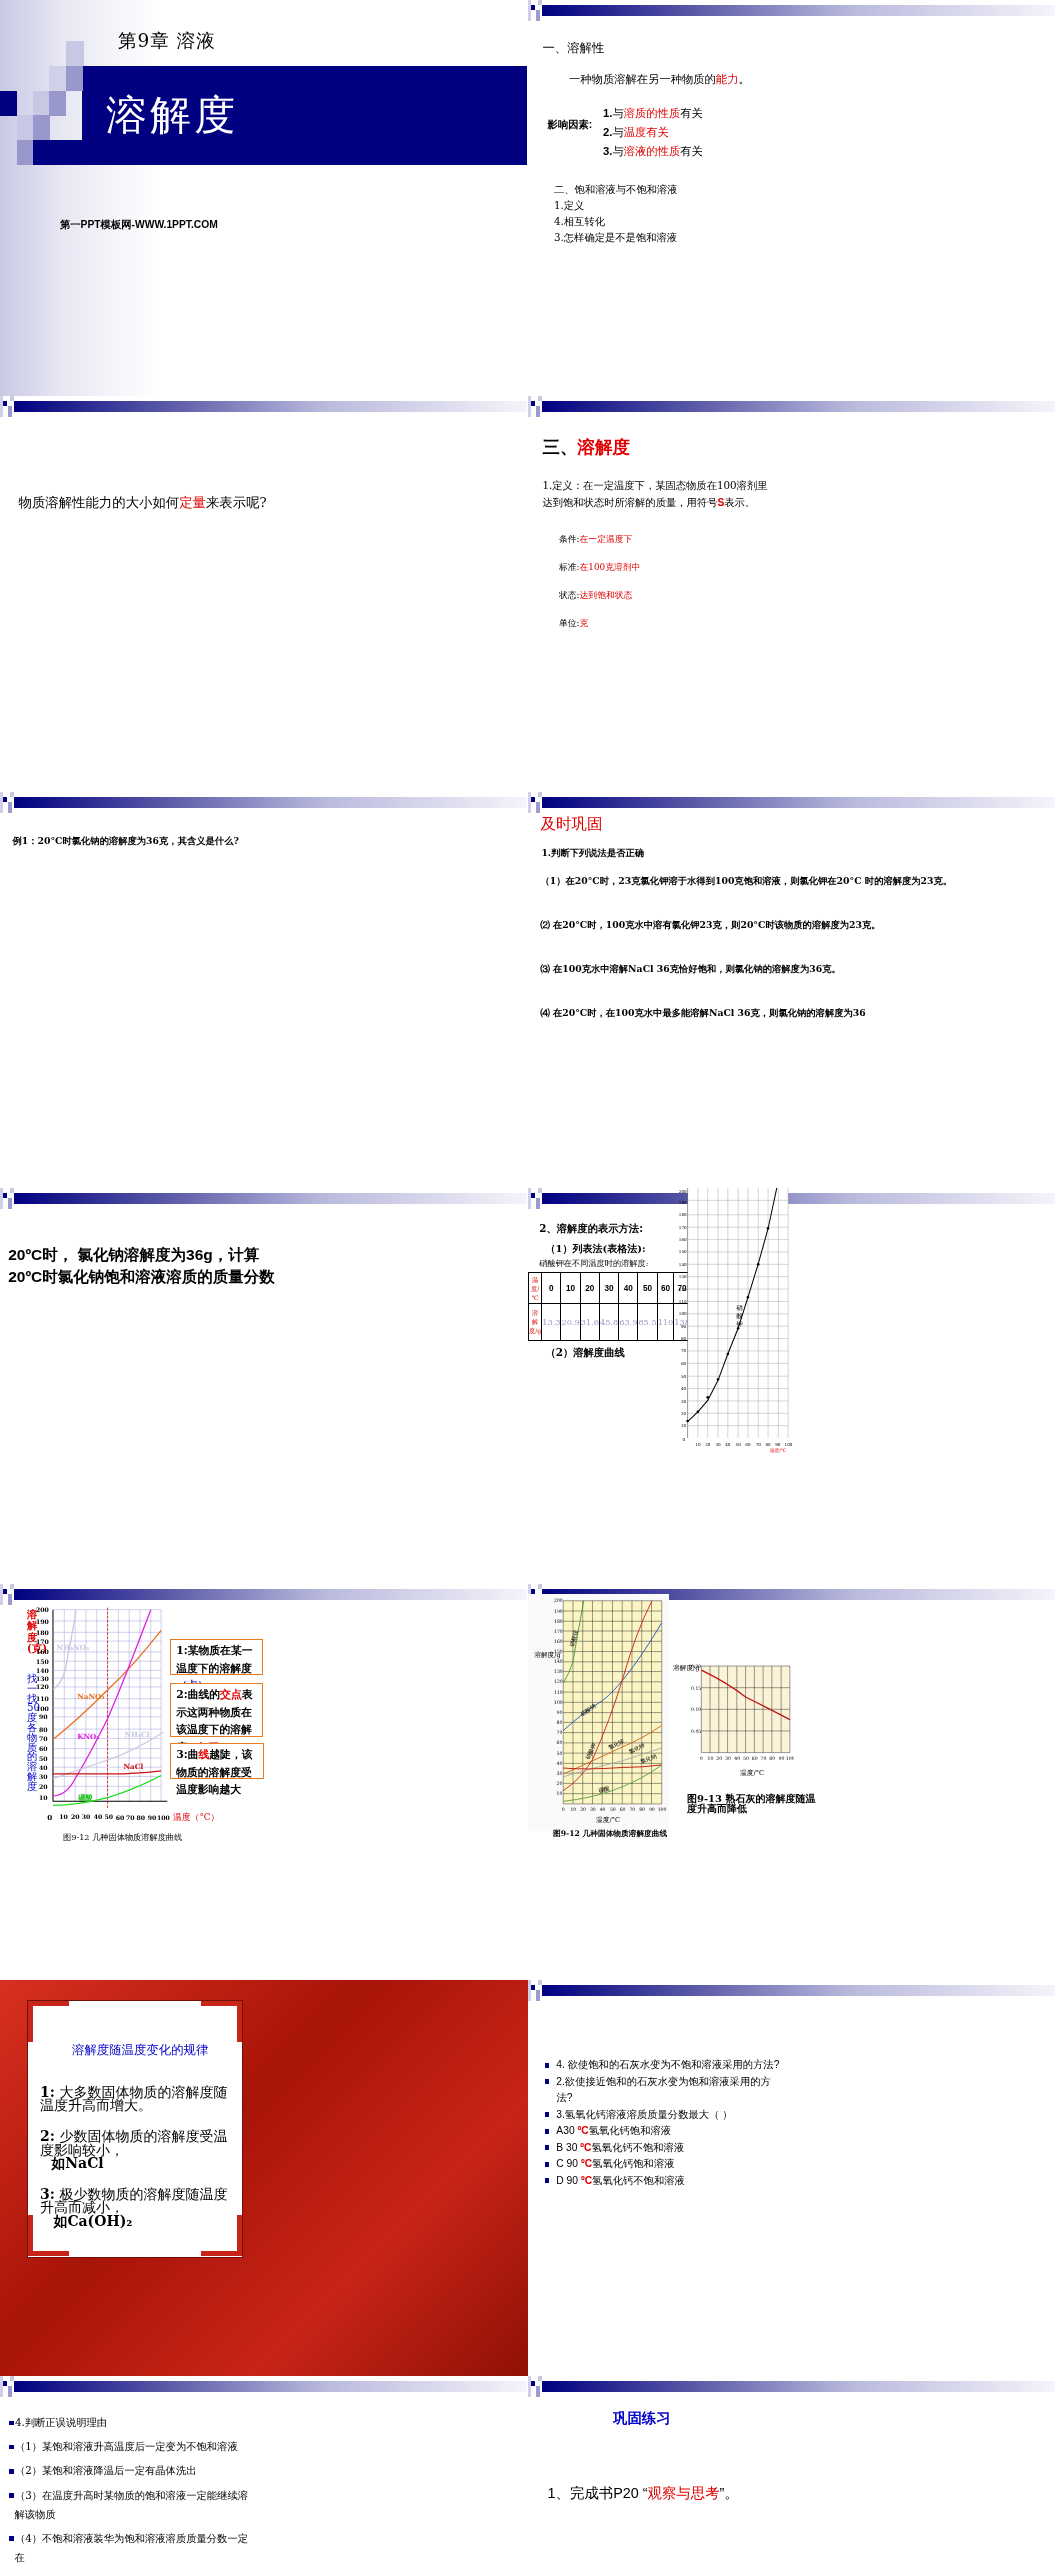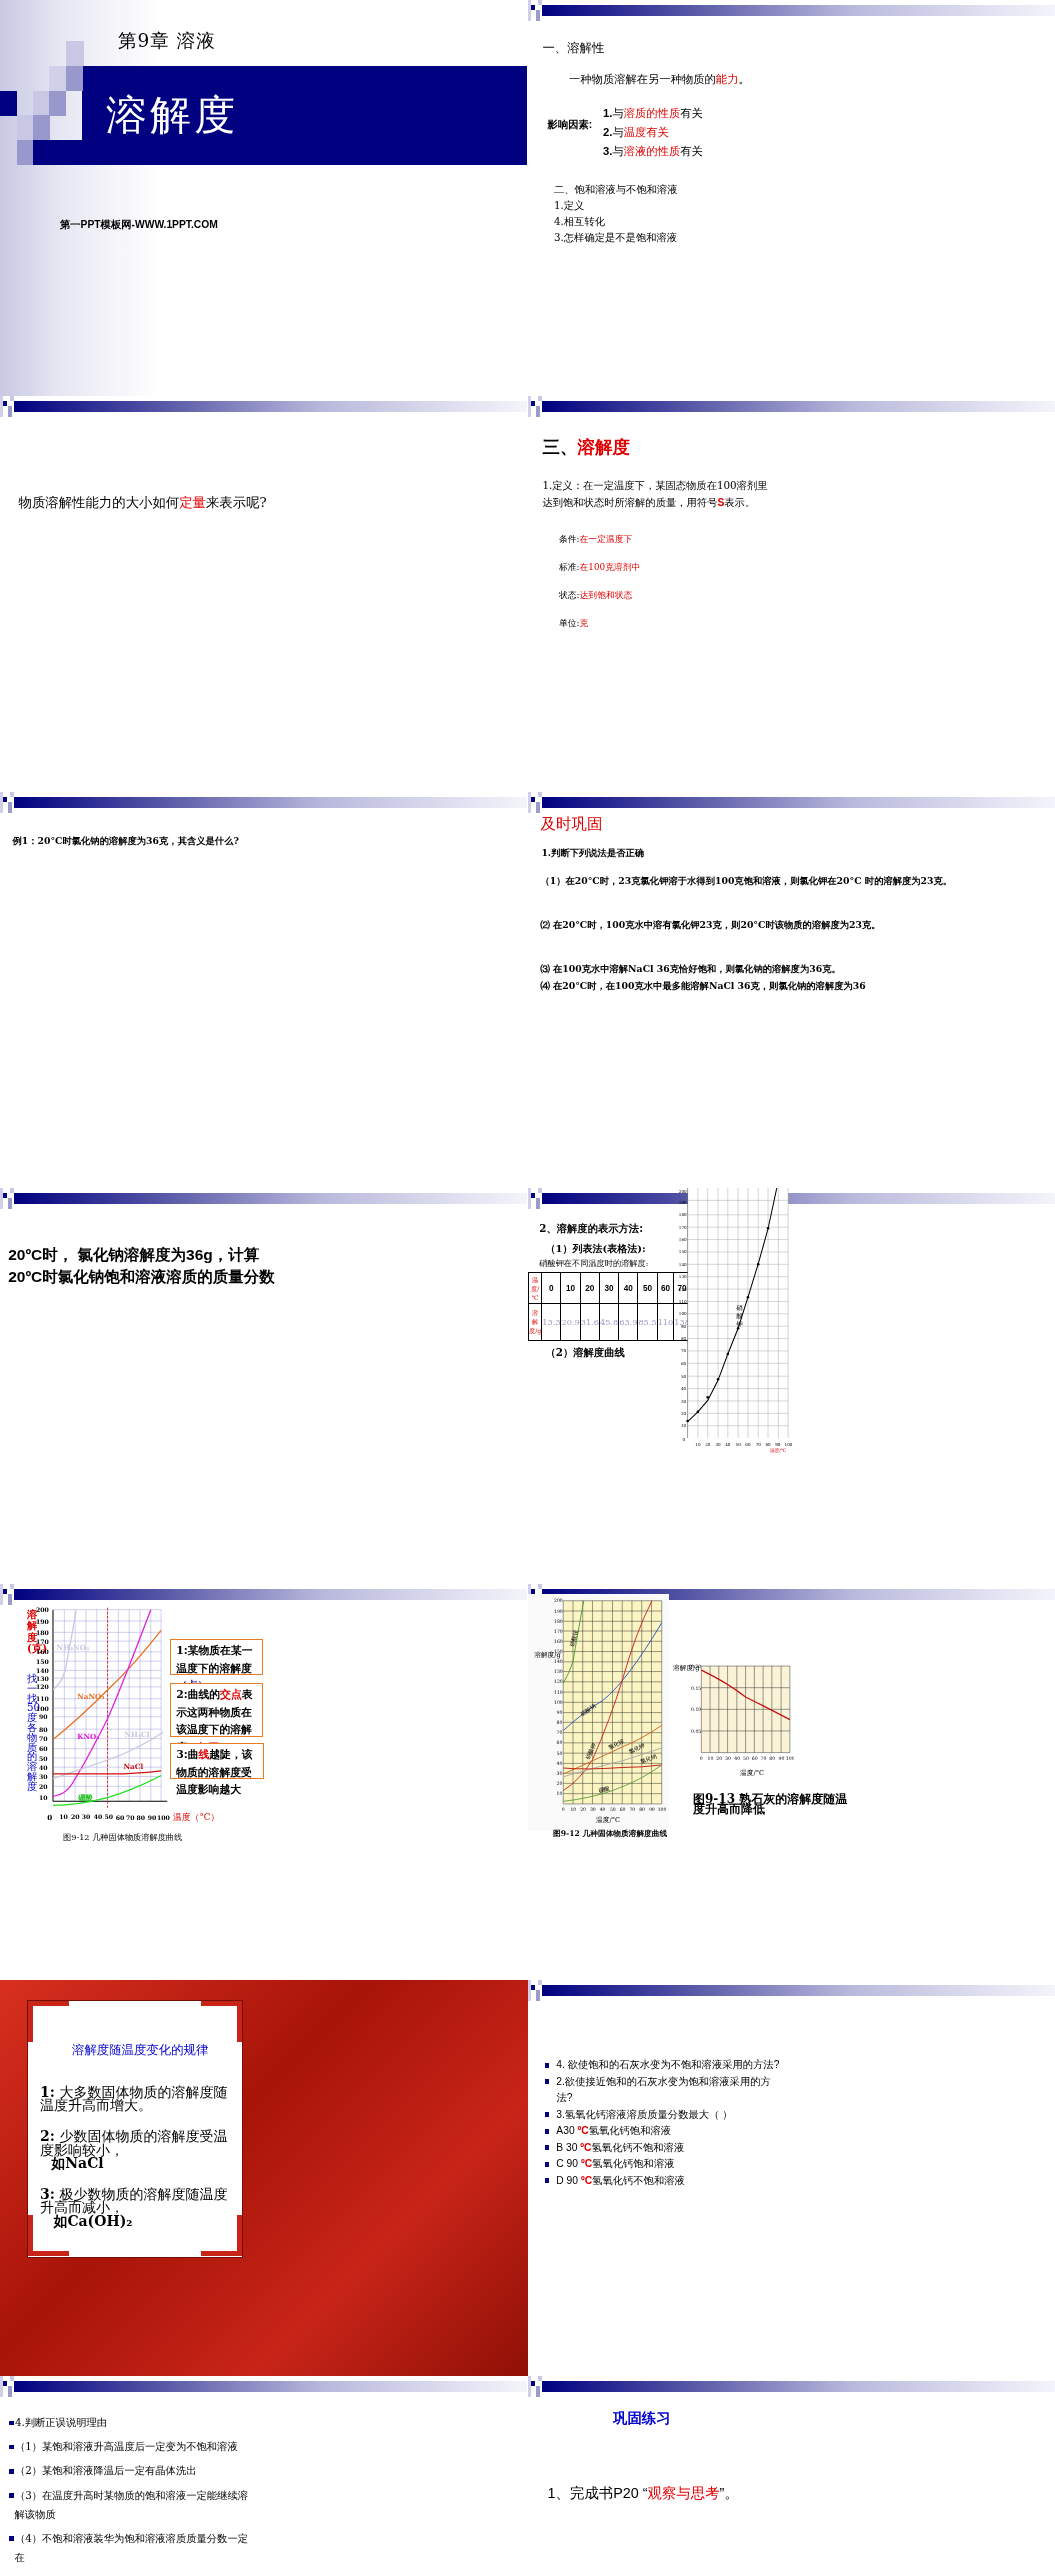--- a/index.html
+++ b/index.html
@@ -131,21 +131,21 @@
         <div class="sq4"></div>
         <div class="bar"></div>
         <div class="sq1"></div>
         <div class="sq3"></div>
       </div>
     <div class="abs red" style="left:12.4px;top:21.6px;font-size:15.5px">及时巩固</div>
     <div class="abs bold" style="left:13.4px;top:55px;font-size:9.3px">1.判断下列说法是否正确</div>
     <div class="abs bold" style="left:12.4px;top:80px;width:495px;font-size:9.3px;line-height:17px">
       <div style="margin-bottom:27px">（1）在20°C时，23克氯化钾溶于水得到100克饱和溶液，则氯化钾在20°C 时的溶解度为23克。</div>
       <div style="margin-bottom:27px">⑵ 在20°C时，100克水中溶有氯化钾23克，则20°C时该物质的溶解度为23克。</div>
-      <div style="">⑶ 在100克水中溶解NaCl 36克恰好饱和，则氯化钠的溶解度为36克。</div>
+      <div style="margin-bottom:27px">⑶ 在100克水中溶解NaCl 36克恰好饱和，则氯化钠的溶解度为36克。</div>
       <div>⑷ 在20°C时，在100克水中最多能溶解NaCl 36克，则氯化钠的溶解度为36</div>
     </div>
   </div>
 
   <div class="slide">
     <div class="hdr">
         <div class="sq2"></div>
         <div class="sq4"></div>
         <div class="bar"></div>
         <div class="sq1"></div>
@@ -517,21 +517,21 @@
           <text x="84" y="186">40</text>
           <text x="101" y="186">50</text>
           <text x="118" y="186">60</text>
           <text x="135" y="186">70</text>
           <text x="152" y="186">80</text>
           <text x="170" y="186">90</text>
           <text x="184" y="186">100</text>
         </g>
     </svg>
     <div class="abs" style="left:212px;top:185px;font-size:6.7px">温度/°C</div>
-    <div class="abs bold" style="left:165px;top:210px;font-size:12px;line-height:10.3px">
+    <div class="abs bold" style="left:159px;top:210px;font-size:10px;line-height:10.3px">
       <div>图9-13  熟石灰的溶解度随温</div>
       <div>度升高而降低</div>
     </div>
   </div>
 
   <div class="slide" style="background:#b81c10">
     <div class="abs" style="left:0;top:0;width:528px;height:396px;background:linear-gradient(135deg,#d83020 0%,#a81408 40%,#c82418 70%,#901006 100%)"></div>
     <div class="abs" style="left:27px;top:19.6px;width:216px;height:258px;background:#fff;border:1px solid #701008"></div>
     <div class="abs" style="left:28px;top:20.6px;width:41px;height:41px;border-left:5.2px solid #c82418;border-top:5.2px solid #c82418"></div>
     <div class="abs" style="left:201px;top:20.6px;width:41px;height:41px;border-right:5.2px solid #c82418;border-top:5.2px solid #c82418"></div>

